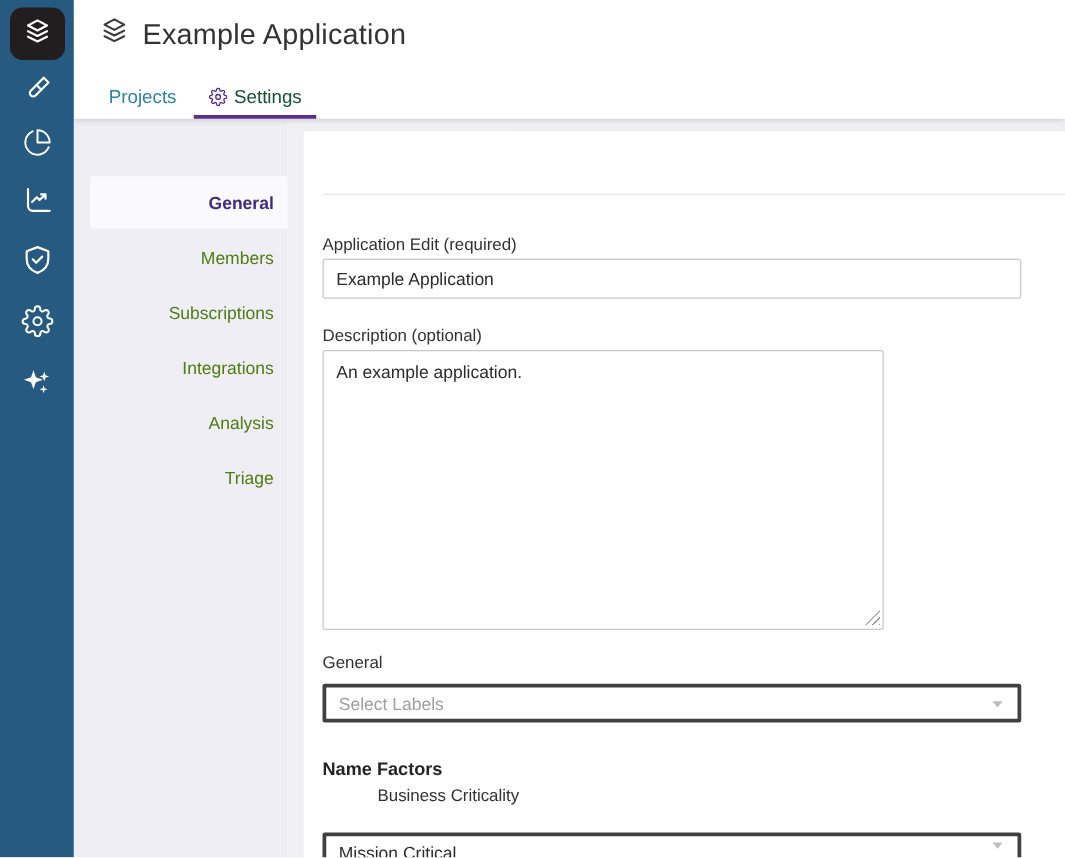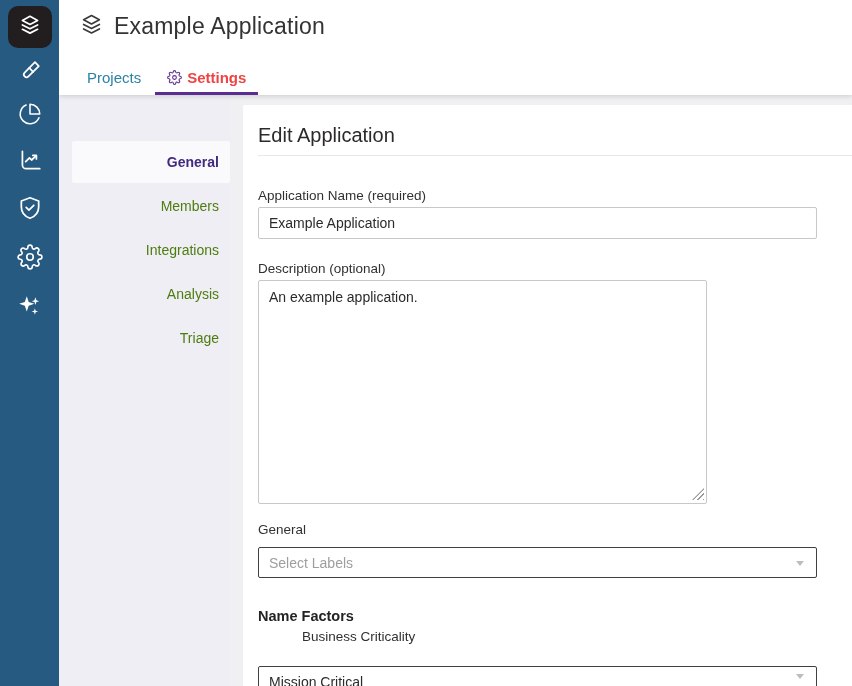--- a/index.html
+++ b/index.html
@@ -18,21 +18,21 @@
   
   .header { position:absolute; left:59px; top:0; width:793px; height:95px; background:#fff; z-index:20;
             box-shadow:0 1px 5px rgba(0,0,0,0.16); }
   .brand { position:absolute; left:19px; top:11px; display:flex; align-items:center; gap:9px; }
   .brand svg { stroke:#3B3A39; fill:none; stroke-width:1.5; stroke-linecap:round; stroke-linejoin:round; }
   .brand-title { font-size:23px; color:#333333; letter-spacing:0.2px; }
   .tabs { position:absolute; left:16px; bottom:0; display:flex; gap:2px;margin-top:41px; }
   .tab { height:33px; padding:0 12px; display:flex; align-items:center; gap:5px; font-size:15px;
          border-bottom:3px solid transparent; cursor:pointer; }
   .tab.projects { color:#2A82A5; }
-  .tab.settings { color:#ef4444; border-bottom-color:#5C2D91;font-weight:bold; }
+  .tab.settings { color:#14532d; border-bottom-color:#5C2D91; }
   .tab svg { stroke:#5C2D91; fill:none; stroke-width:1.7; stroke-linecap:round; stroke-linejoin:round; }
 
   
   .subnav { position:absolute; left:59px; top:95px; width:171px; height:591px; background:#EFEEF4; z-index:10; padding-top:46px; }
   .subnav-item { height:42px; line-height:42px; margin:0 0 2px 13px; padding-right:11px; text-align:right;
                  font-size:14px; color:#4d7c0f; cursor:pointer; border-radius:2px; }
   .subnav-item.active { background:#FAF9FC; color:#40297E; font-weight:bold;text-align:right; }
 
   
   .content { position:absolute; left:230px; top:95px; width:622px; height:591px; background:#F0F0F2; z-index:5; }
@@ -49,21 +49,21 @@
 
   .text-input { position:absolute; left:15px; top:102px; width:559px; height:32px; border:1px solid #C8C8C8;
                 border-radius:2px; padding:0 10px; font-family:"Liberation Sans",sans-serif; font-size:14px; color:#2B2B2B; outline:none; }
   .textarea-wrap { position:absolute; left:15px; top:175px; width:449px; height:224px; }
   .textarea-wrap textarea { width:100%; height:100%; border:1px solid #C8C8C8; border-radius:2px; resize:none;
                 padding:8px 10px; font-family:"Liberation Sans",sans-serif; font-size:14px; color:#2B2B2B; outline:none; }
   .resize-handle { position:absolute; right:3px; bottom:4px; width:12px; height:12px;
                 background:repeating-linear-gradient(135deg, #9a9a9a 0 1.3px, transparent 1.3px 4px);
                 clip-path:polygon(100% 0, 100% 100%, 0 100%); cursor:nwse-resize; }
 
-  .select { position:absolute; left:15px; width:559px; border:1px solid #404040; border-radius:2px; background:#fff;
+  .select { position:absolute; left:15px; width:559px; border:3px solid #404040; border-radius:2px; background:#fff;
             display:flex; align-items:center; padding:0 10px; font-size:14px; cursor:pointer; }
   .select-labels { top:442px; height:31px; color:#9E9E9E; }
   .select-bc { top:561px; height:32px; color:#2B2B2B; }
   .select-caret { position:absolute; right:12px; top:50%; margin-top:-2px; width:0; height:0;
             border-left:4.5px solid transparent; border-right:4.5px solid transparent; border-top:5.5px solid #BDBDBD; }
   .select-bc .select-caret { margin-top:-8px; }
 </style>
 </head>
 <body>
 
@@ -164,31 +164,31 @@
           </svg>
         </span>
         <span>Settings</span>
       </div>
     </div>
   </header>
 
   <nav class="subnav">
     <div class="subnav-item active">General</div>
     <div class="subnav-item">Members</div>
+    <div class="subnav-item">Subscriptions</div>
     <div class="subnav-item">Integrations</div>
     <div class="subnav-item">Analysis</div>
     <div class="subnav-item">Triage</div>
   </nav>
 
   <main class="content">
     <div class="card">
-      <h1 class="card-heading">Edit Application</h1>
       <div class="card-divider"></div>
 
-      <label class="f-label lbl-name">Application Name (required)</label>
+      <label class="f-label lbl-name">Application Edit (required)</label>
       <input class="text-input" type="text" value="Example Application" style="">
 
       <label class="f-label lbl-desc">Description (optional)</label>
       <div class="textarea-wrap">
         <textarea style="">An example application.</textarea>
         <div class="resize-handle"></div>
       </div>
 
       <label class="f-label lbl-labels">General</label>
       <div class="select select-labels">

